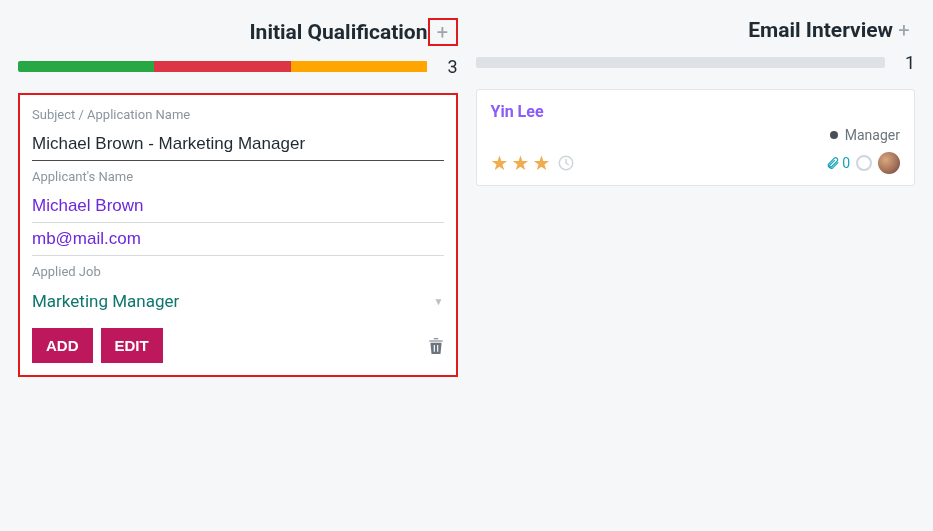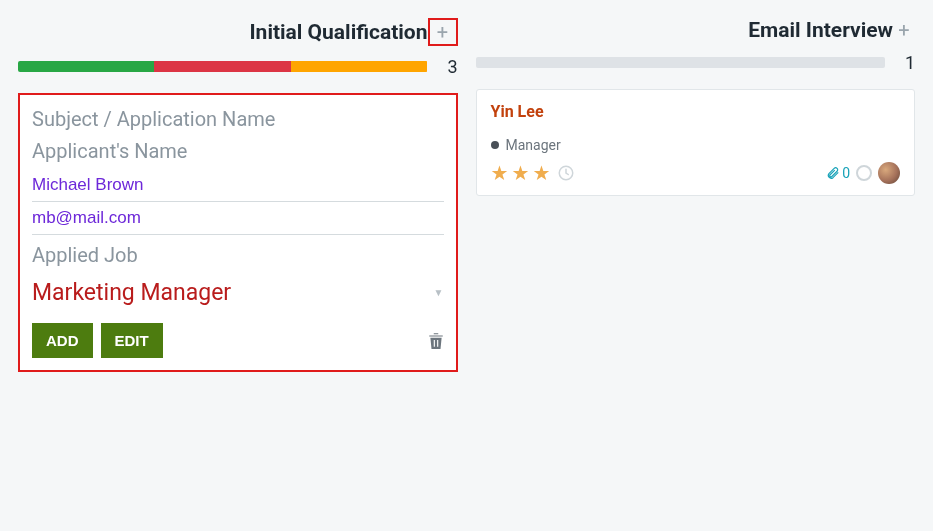--- a/index.html
+++ b/index.html
@@ -76,21 +76,21 @@
       font-weight: 400;
       min-width: 16px;
       text-align: right;
     }
     .quick-form {
       border: 2px solid #e01b1b;
       background: #fff;
       padding: 10px 12px 12px 12px;
     }
     .form-label {
-      font-size: 20px;
+      font-size: 13px;
       color: #8a959e;
       margin-top: 8px;
       margin-bottom: 6px;
     }
     .form-label:first-child {
       margin-top: 2px;
     }
     .form-input-line {
       border: none;
       border-bottom: 1px solid #4a4a4a;
@@ -112,35 +112,35 @@
       outline: none;
     }
     .select-row {
       display: flex;
       align-items: center;
       border-bottom: 1px solid transparent;
       padding: 6px 0;
     }
     .select-val {
       flex: 1;
-      font-size: 23px;
-      color: #b91c1c;
+      font-size: 17px;
+      color: #0f766e;
     }
     .caret {
       color: #b8c0c6;
       font-size: 10px;
     }
     .form-actions {
       display: flex;
       align-items: center;
       gap: 8px;
       margin-top: 10px;
     }
     .btn {
-      background: #4d7c0f;
+      background: #be185d;
       color: #fff;
       border: none;
       padding: 9px 14px;
       font-size: 15px;
       font-weight: 600;
       cursor: pointer;
     }
     .spacer { flex: 1; }
     .trash {
       color: #6c757d;
@@ -151,30 +151,31 @@
     .trash svg { width: 16px; height: 18px; }
     .card {
       background: #fff;
       border: 1px solid #e1e6e9;
       border-radius: 3px;
       padding: 12px 14px 10px 14px;
     }
     .card-title {
       font-size: 16px;
       font-weight: 700;
-      color: #c2410c;
-      margin-bottom: 16px;
+      color: #8b5cf6;
+      margin-bottom: 6px;
     }
     .card-sub {
       display: flex;
       align-items: center;
       gap: 7px;
       font-size: 14px;
       color: #6c757d;
       margin-bottom: 8px;
+      justify-content: flex-end;
     }
     .dot {
       width: 8px;
       height: 8px;
       border-radius: 50%;
       background: #495057;
     }
     .card-foot {
       display: flex;
       align-items: center;
@@ -231,20 +232,21 @@
       <div class="progress-bar">
         <div class="seg seg-green" style="width:33.33%"></div>
         <div class="seg seg-red" style="width:33.33%"></div>
         <div class="seg seg-orange" style="width:33.34%"></div>
       </div>
       <div class="count">3</div>
     </div>
 
     <div class="quick-form">
       <div class="form-label">Subject / Application Name</div>
+      <input class="form-input-line" value="Michael Brown - Marketing Manager" style="">
 
       <div class="form-label">Applicant's Name</div>
       <input class="form-input-light" value="Michael Brown" style="">
 
       <input class="form-input-light" value="mb@mail.com" style="">
 
       <div class="form-label">Applied Job</div>
       <div class="select-row">
         <div class="select-val">Marketing Manager</div>
         <div class="caret">▼</div>

